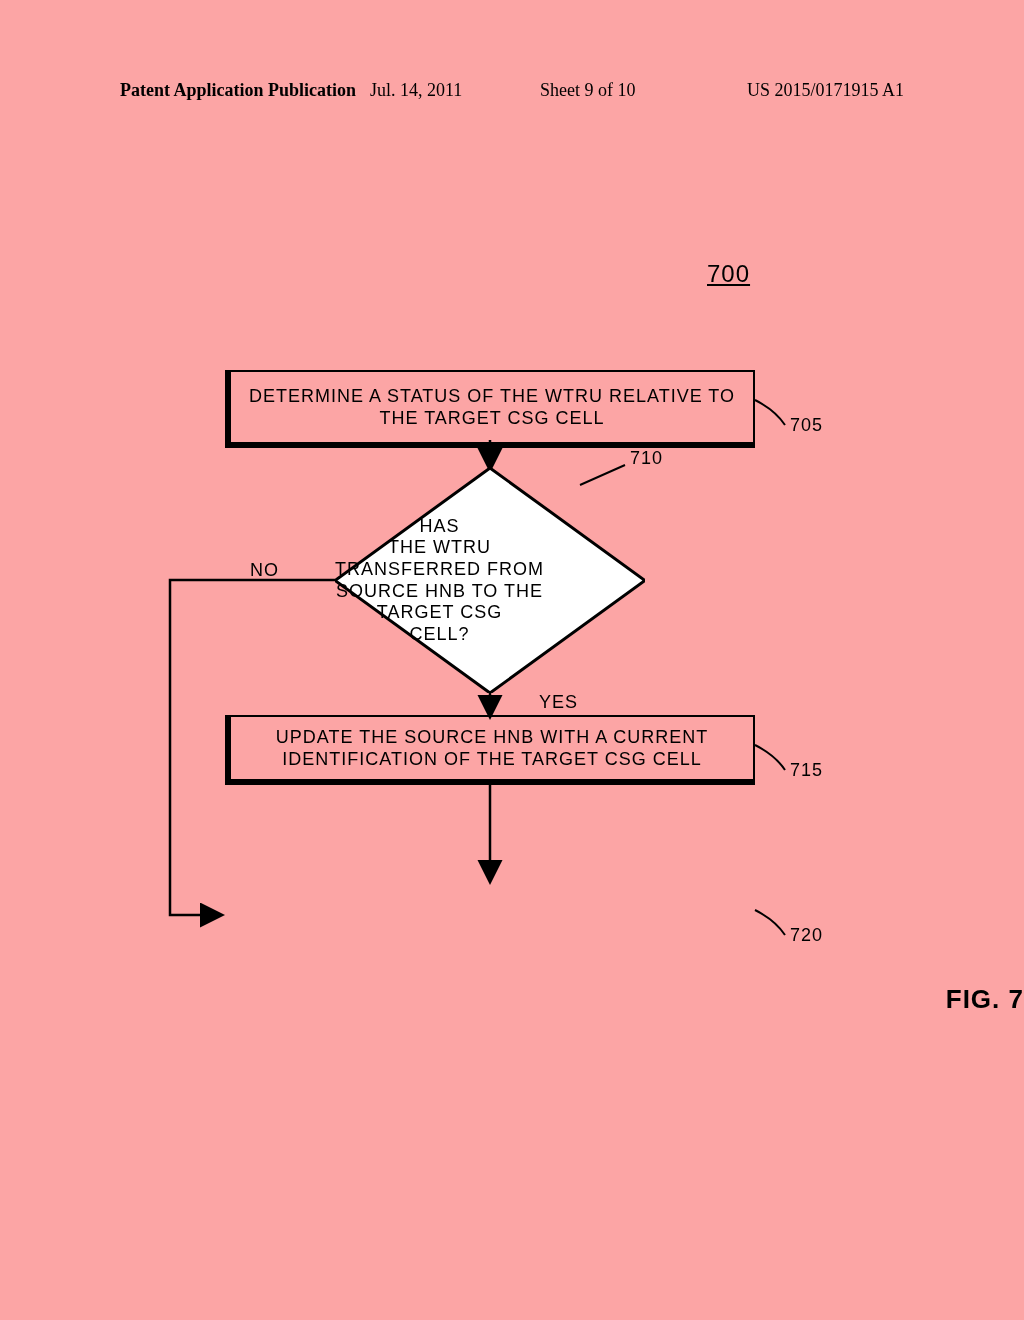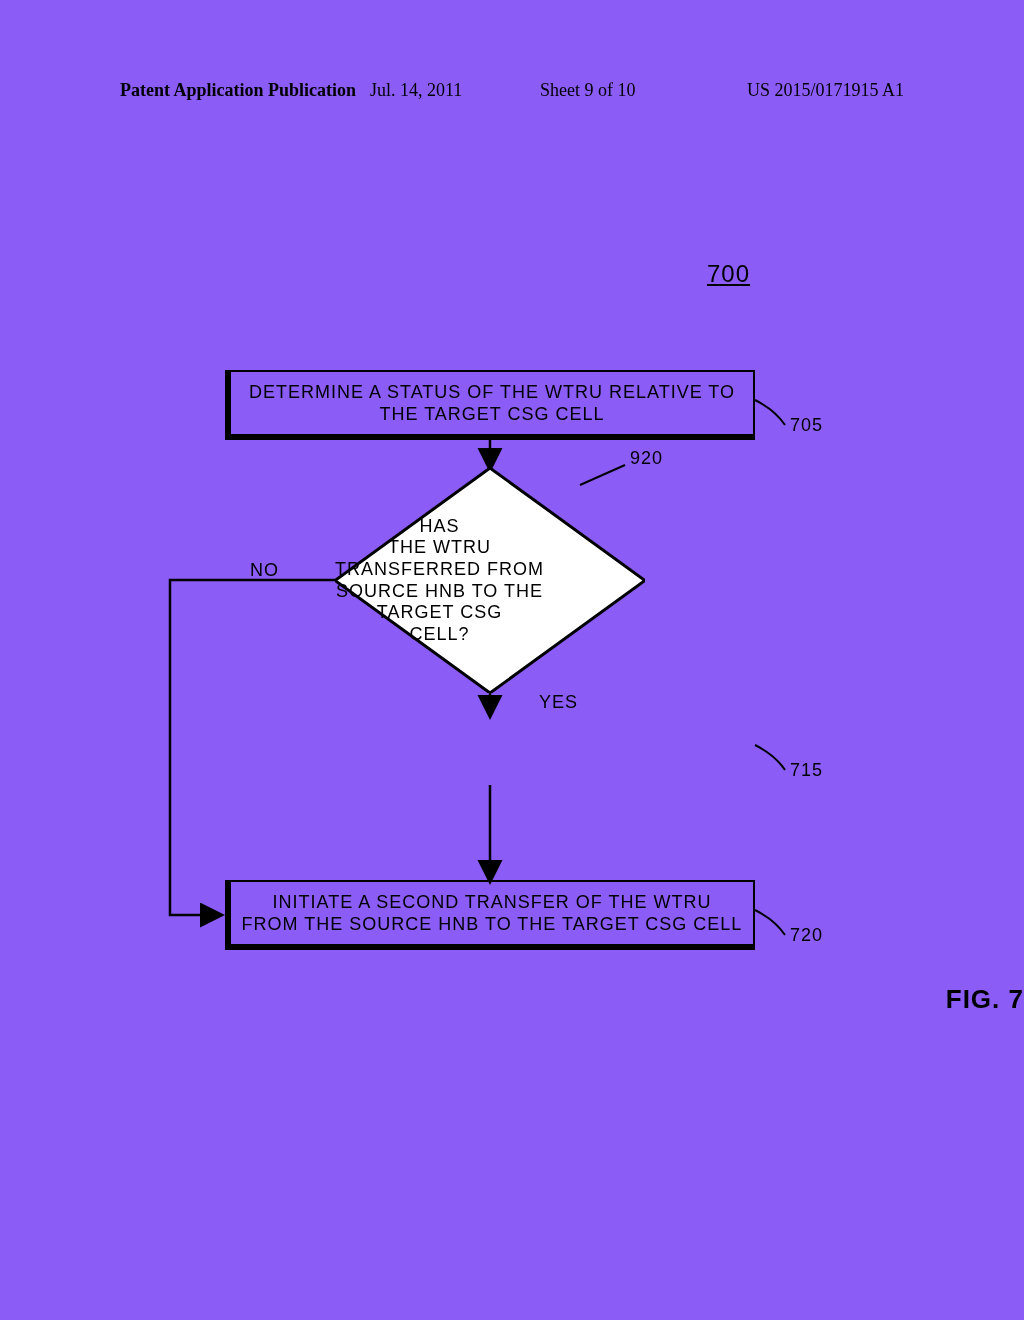--- a/index.html
+++ b/index.html
@@ -1,28 +1,28 @@
 <!DOCTYPE html>
 <html><head>
 <meta charset="utf-8">
 <style>
   html,body{margin:0;padding:0;background:#fff;font-family:"Times New Roman",serif;}
-  .page{width:1024px;height:1320px;position:relative;box-sizing:border-box;background:#8b5cf6;text-decoration:underline;}
+  .page{width:1024px;height:1320px;position:relative;box-sizing:border-box;background:#fca5a5;text-decoration:underline;}
   .hdr{position:absolute;top:80px;left:0;right:0;font-family:"Times New Roman",serif;}
   .hdr .left{position:absolute;left:120px;font-weight:bold;font-size:18px;}
   .hdr .mid{position:absolute;left:370px;font-size:18px;}
   .hdr .mid2{position:absolute;left:540px;font-size:18px;}
   .hdr .right{position:absolute;right:120px;font-size:18px;}
   .figref{position:absolute;left:660px;top:260px;font-family:Arial,Helvetica,sans-serif;font-size:24px;text-decoration:underline;letter-spacing:1px;margin-left:47px;}
 
   .diagram{position:absolute;left:120px;top:370px;width:780px;height:640px;font-family:Arial,Helvetica,sans-serif;}
 
   
   .pbox{position:absolute;border:2px solid #000;border-left-width:6px;border-bottom-width:6px;box-sizing:border-box;text-align:center;line-height:1.25;font-size:18px;letter-spacing:1px;display:flex;align-items:center;justify-content:center;padding:6px 10px;}
-  .box1{left:105px;top:0;width:530px;height:70px;}
+  .box1{left:105px;top:0;width:530px;height:78px;}
   .box3{left:105px;top:345px;width:530px;height:70px;}
   .box4{left:105px;top:510px;width:530px;height:70px;}
 
   
   .diamond{position:absolute;left:215px;top:98px;width:310px;height:225px;}
   .diamond svg{position:absolute;left:0;top:0;}
   .dtext{position:absolute;left:0;top:0;width:310px;height:225px;display:flex;align-items:center;justify-content:flex-start;text-align:center;font-size:18px;line-height:1.2;letter-spacing:1px;}
 
   
   .conn{position:absolute;left:0;top:0;width:780px;height:640px;pointer-events:none;}
@@ -83,30 +83,30 @@
       <div class="dtext">
         <span style="white-space:pre-line;">HAS
 THE WTRU
 TRANSFERRED FROM
 SOURCE HNB TO THE
 TARGET CSG
 CELL?</span>
       </div>
     </div>
 
+    <div class="pbox box3">
+      <span>UPDATE THE SOURCE HNB WITH A CURRENT IDENTIFICATION OF THE TARGET CSG CELL</span>
+    </div>
 
-    <div class="pbox box4">
-      <span>INITIATE A SECOND TRANSFER OF THE WTRU FROM THE SOURCE HNB TO THE TARGET CSG CELL</span>
-    </div>
 
     <div class="lbl" style="left:380px;top:322px;margin-left:39px;">YES</div>
     <div class="lbl" style="left:130px;top:190px;">NO</div>
 
     <div class="lbl" style="left:670px;top:45px;">705</div>
-    <div class="lbl" style="left:510px;top:78px;">920</div>
+    <div class="lbl" style="left:510px;top:78px;">710</div>
     <div class="lbl" style="left:670px;top:390px;">715</div>
     <div class="lbl" style="left:670px;top:555px;">720</div>
 
   </div>
 
   <div class="figcap">FIG. 7</div>
 
 </div>
 
 </body></html>

